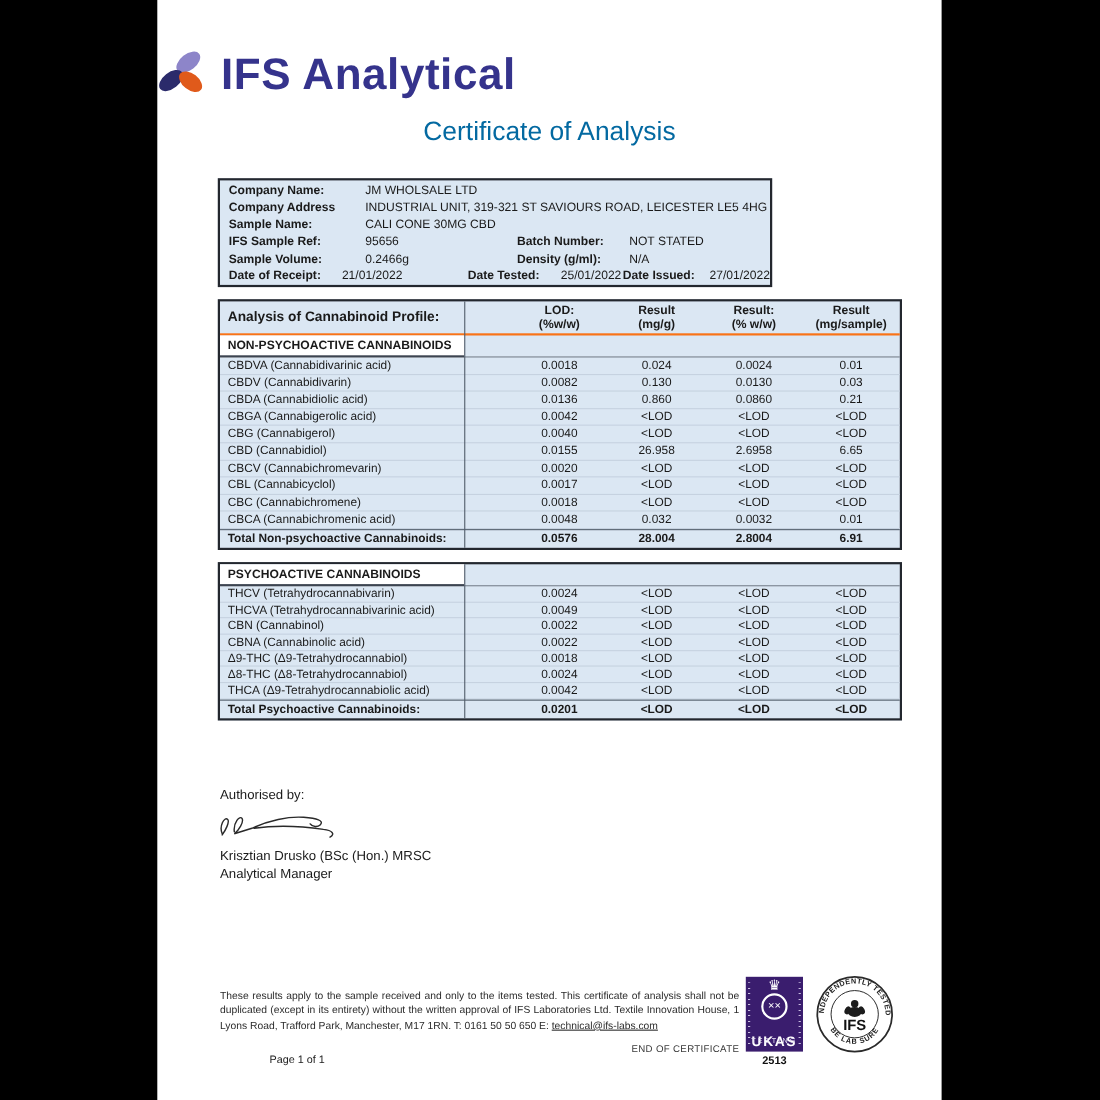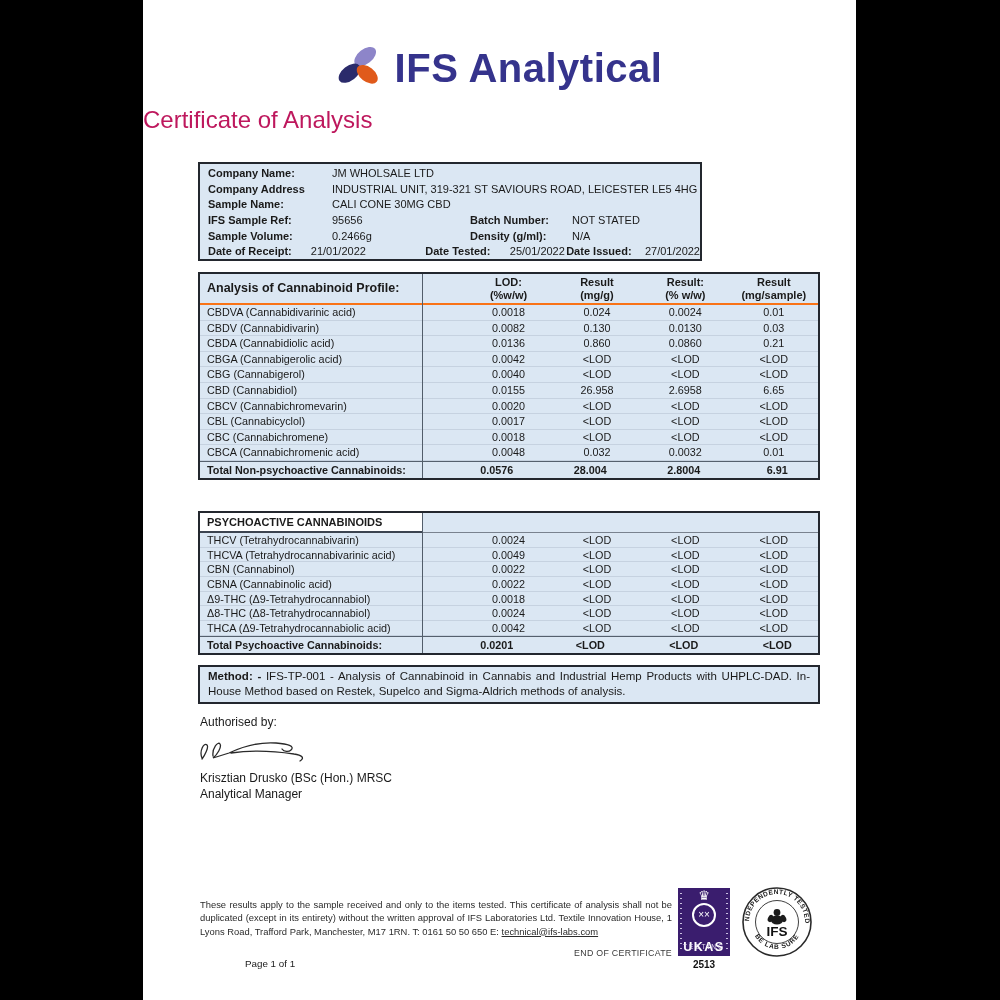--- a/index.html
+++ b/index.html
@@ -1,24 +1,24 @@
 <!DOCTYPE html>
 <html><head>
 <meta charset="utf-8">
 <style>
   * { box-sizing: border-box; margin: 0; padding: 0; }
   html,body { width:1000px; height:1000px; }
   body { background:#000; font-family:"Liberation Sans", sans-serif; color:#1a1a1a; position:relative; }
   .page { position:absolute; left:143px; top:0; width:713px; height:1000px; background:#ffffff; overflow:hidden; }
 
   
-  .logo { position:absolute; top:44px; left:0; width:713px; display:flex; align-items:center; justify-content:center; }
+  .logo { position:absolute; top:44px; left:0; width:713px; display:flex; align-items:center; }
   .logo svg { width:48px; height:48px; margin-right:10px; }
   .logo-text { font-size:40px; font-weight:bold; color:#35338c; letter-spacing:0.5px; }
-  .cert-title { position:absolute; top:106px; left:0; width:713px; font-size:24px; color:#be185d; }
+  .cert-title { position:absolute; top:106px; left:0; width:713px; text-align:center; font-size:24px; color:#0369a1; }
 
   
   .info { position:absolute; left:55px; top:162px; width:504px; height:99px; background:#dbe7f3; border:2px solid #23272e; padding:2px 0 0 8px; font-size:11px; }
   .irow { display:flex; height:15.7px; line-height:15.7px; white-space:nowrap; }
   .ilabel { font-weight:bold; }
   .w1{width:124px;} .w2{width:138px;} .w3{width:102px;} .w4{width:68px;} .w5{width:95px;}
 
   
   .atable { position:absolute; left:55px; width:622px; background:#dbe7f3; border:2px solid #23272e; }
   .t1 { top:272px; }
@@ -27,21 +27,21 @@
   .ahead { display:flex; height:31px; border-bottom:2px solid #f97316; }
   .ahead-title { width:266px; font-weight:bold; font-size:12.5px; line-height:29px; padding-left:7px; }
   .acolh { width:89px; text-align:center; font-weight:bold; font-size:11px; line-height:13px; padding-top:2px; }
   .asection { display:flex; height:20px; font-size:11px; font-weight:bold; }
   .asec-left { width:222px; background:#ffffff; border-bottom:2px solid #3c4450; line-height:18px; padding-left:7px; }
   .asec-right { flex:1; border-bottom:1px solid #79828e; }
   .arow { display:flex; height:15.6px; font-size:10.8px; line-height:15.2px; border-bottom:1px solid #c6d2e0; }
   .t2 .arow { height:14.7px; line-height:14.3px; }
   .aname { width:266px; padding-left:7px; white-space:nowrap; overflow:hidden; }
   .av { width:89px; text-align:center; }
-  .arow.total { font-weight:bold; height:17px; line-height:16px; border-top:1px solid #55606d; border-bottom:none;gap:12px; }
+  .arow.total { font-weight:bold; height:17px; line-height:16px; border-top:1px solid #55606d; border-bottom:none; }
 
   
   .method { position:absolute; left:55px; top:665px; width:622px; background:#dbe7f3; border:2px solid #23272e; padding:2px 8px 4px 8px; font-size:11.5px; line-height:14.5px; text-align:justify; }
   .b { font-weight:bold; }
 
   
   .auth-heading { position:absolute; left:57px; top:715px; font-size:12px; }
   .signature { position:absolute; left:53px; top:731px; width:135px; height:38px; }
   .auth-name { position:absolute; left:57px; top:771px; font-size:12px; }
   .auth-role { position:absolute; left:57px; top:787px; font-size:12px; }
@@ -130,20 +130,24 @@
       </div>
       <div class="acolh">
         <div>Result:</div>
         <div>(% w/w)</div>
       </div>
       <div class="acolh">
         <div>Result</div>
         <div>(mg/sample)</div>
       </div>
     </div>
+    <div class="asection">
+      <div class="asec-left">NON-PSYCHOACTIVE CANNABINOIDS</div>
+      <div class="asec-right"></div>
+    </div>
     <div>
 
     <div class="arow">
         <div class="aname">CBDVA (Cannabidivarinic acid)</div>
         <div class="av">0.0018</div>
         <div class="av">0.024</div>
         <div class="av">0.0024</div>
         <div class="av">0.01</div>
       </div>
         <div class="arow">
@@ -280,24 +284,20 @@
     <div class="arow total">
       <div class="aname">Total Psychoactive Cannabinoids:</div>
       <div class="av">0.0201</div>
       <div class="av">&lt;LOD</div>
       <div class="av">&lt;LOD</div>
       <div class="av">&lt;LOD</div>
     </div>
     <div class="vline"></div>
   </div>
 
-  <div class="method">
-    <span class="b">Method: -</span>
-    <span>IFS-TP-001 - Analysis of Cannabinoid in Cannabis and Industrial Hemp Products with UHPLC-DAD. In-House Method based on Restek, Supelco and Sigma-Aldrich methods of analysis.</span>
-  </div>
 
   <div class="auth-heading">Authorised by:</div>
   <svg class="signature" viewBox="0 0 135 38">
     <path d="M6 27 C3 20 8 11 11 14 C13 16 9 24 6 28 M17 25 C16 17 22 10 24 13 C26 16 21 24 17 27 L33 22 C48 15 66 11 80 12 C92 13 99 15 95 19 C93 21 88 21 86 18 M35 22 C55 19 78 20 98 23 C106 24 109 27 104 30" fill="none" stroke="#2a2a2a" stroke-width="1.3" stroke-linecap="round"></path>
   </svg>
   <div class="auth-name">Krisztian Drusko (BSc (Hon.) MRSC</div>
   <div class="auth-role">Analytical Manager</div>
 
   <div class="disclaimer">
     <span>These results apply to the sample received and only to the items tested. This certificate of analysis shall not be duplicated (except in its entirety) without the written approval of IFS Laboratories Ltd. Textile Innovation House, 1 Lyons Road, Trafford Park, Manchester, M17 1RN. T: 0161 50 50 650 E: </span><a class="email" href="#">technical@ifs-labs.com</a>

